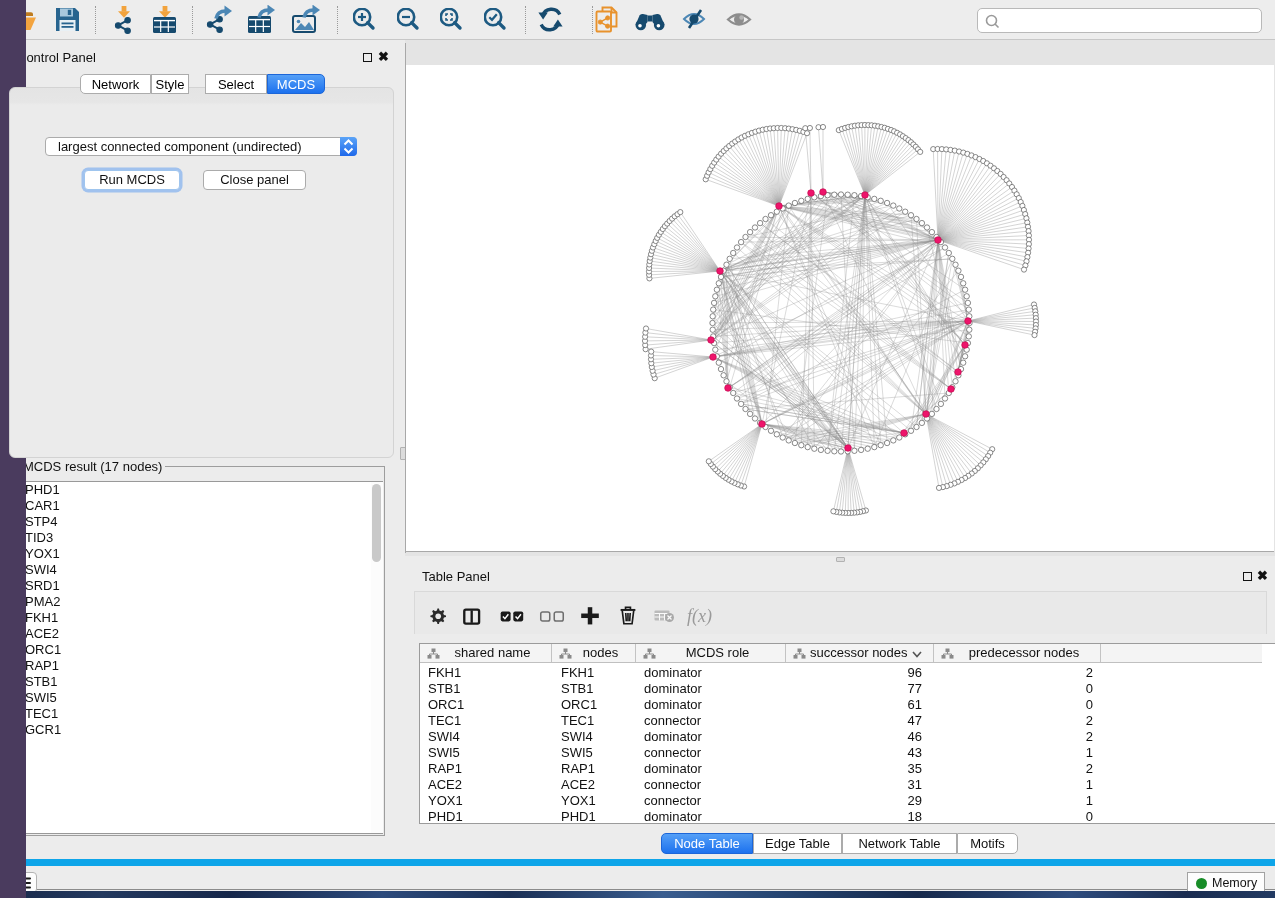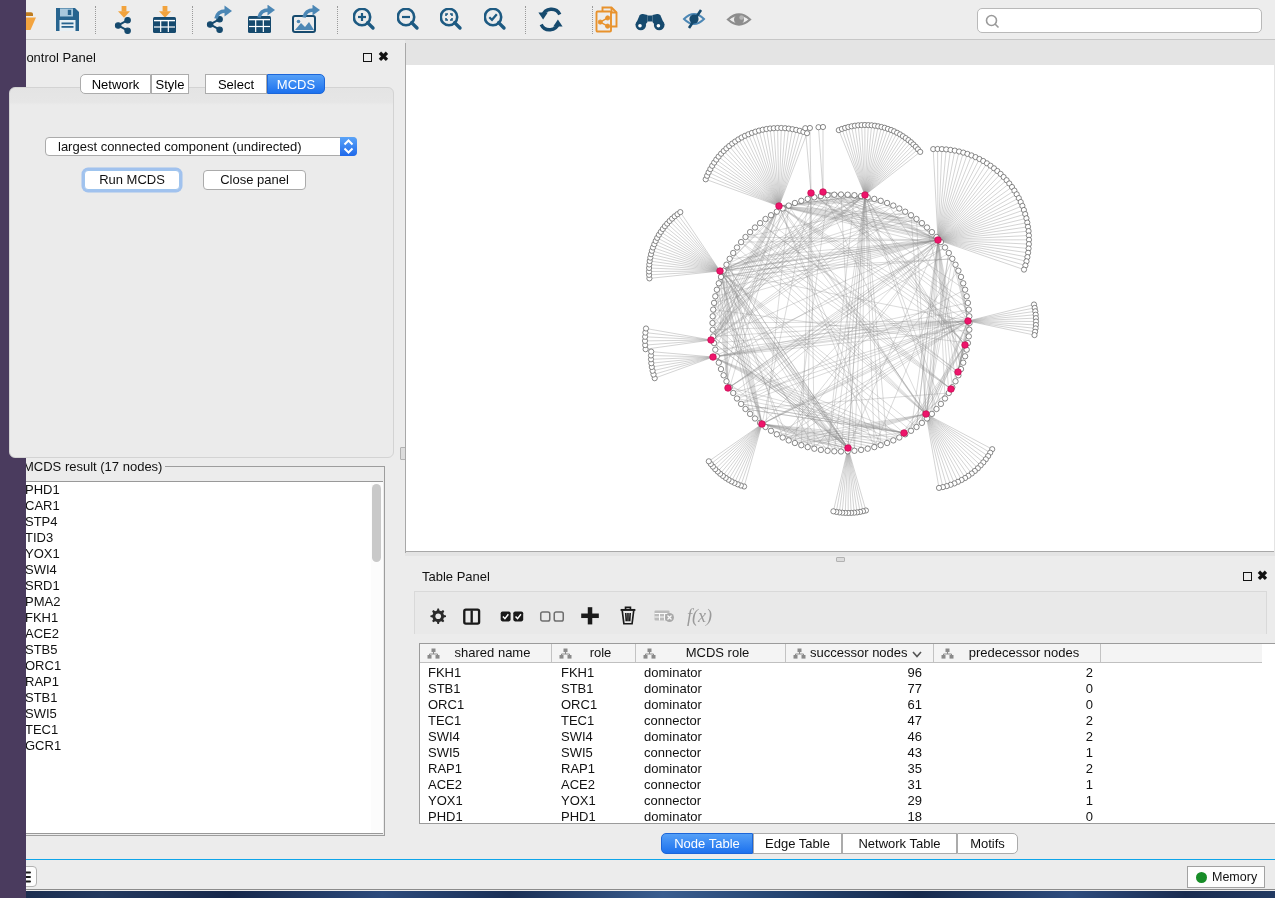--- a/index.html
+++ b/index.html
@@ -52,21 +52,21 @@
 .th .lbl { position:absolute; left:14px; width:calc(100% - 14px); text-align:center; top:1px; white-space:nowrap; }
 .hicon { position:absolute; left:7px; top:4px; }
 .trow { position:absolute; width:100%; height:16px; font-size:13px; }
 .td { position:absolute; top:0; line-height:16px; }
 #tp-vsb { position:absolute; right:1px; top:20px; width:13px; height:159px; background:#fafafa; border-left:1px solid #e0e0e0; }
 #tp-vthumb { position:absolute; left:1.5px; top:4px; width:9px; height:90px; background:#c6c6c6; border-radius:5px; }
 #tp-tabs { position:absolute; left:255px; top:270px; height:21px; }
 .tptab { position:absolute; top:0; height:21px; background:#fff; border:1px solid #ababab; font-size:13px; text-align:center; line-height:20px; }
 .tptab.sel { background:linear-gradient(180deg,#55a0f7 0%,#1c71ee 100%); color:#fff; border-color:#1c66d8; }
 
-#statusbar { left:0; top:859px; width:1275px; height:31px; background:#ececec; border-top:1px solid #0ea5e9; border-bottom:1px solid #8b8b8b; }
+#statusbar { left:0; top:859px; width:1275px; height:31px; background:#ececec; border-top:7px solid #0ea5e9; border-bottom:1px solid #8b8b8b; }
 #hambtn { position:absolute; left:11px; top:6px; width:26px; height:21px; background:#fdfdfd; border:1px solid #b2b2b2; border-radius:4px; }
 #membtn { position:absolute; right:10px; top:6px; width:78px; height:22px; background:#fdfdfd; border:1px solid #a2a2a2; border-radius:0; font-size:13px; line-height:20px; padding-left:24px; font-size:12.5px; }
 #memdot { position:absolute; left:8px; top:5px; width:11px; height:11px; border-radius:50%; background:#178c27; }
 #wallpaper { left:0; top:891px; width:1275px; height:7px; background:linear-gradient(90deg,#19294a 0%,#23395f 8%,#16274a 18%,#2c4a7c 30%,#1a2f55 40%,#3a5d8f 52%,#24436f 62%,#16294c 72%,#2e4c7e 84%,#1a2c50 93%,#223a62 100%); }
 #leftedge { left:0; top:0; width:1px; height:898px; background:#4a3b5e; }
 </style>
 </head>
 <body>
 
 <div id="toolbar" class="abs">
@@ -254,21 +254,20 @@
         <div class="li">PHD1</div>
         <div class="li">CAR1</div>
         <div class="li">STP4</div>
         <div class="li">TID3</div>
         <div class="li">YOX1</div>
         <div class="li">SWI4</div>
         <div class="li">SRD1</div>
         <div class="li">PMA2</div>
         <div class="li">FKH1</div>
         <div class="li">ACE2</div>
-        <div class="li">STB5</div>
         <div class="li">ORC1</div>
         <div class="li">RAP1</div>
         <div class="li">STB1</div>
         <div class="li">SWI5</div>
         <div class="li">TEC1</div>
         <div class="li">GCR1</div>
       </div>
       <div id="mcds-sb">
         <div id="mcds-thumb"></div>
       </div>
@@ -1186,21 +1185,21 @@
         </div>
         <div class="th" style="left:132px;width:84px">
           <svg class="hicon" width="13" height="11">
             <g fill="#8a8a8a">
               <rect x="4.5" y="0.5" width="4" height="3.6"></rect>
               <rect x="0.5" y="7" width="4" height="3.6"></rect>
               <rect x="8.5" y="7" width="4" height="3.6"></rect>
               <path d="M6.5 4 L6.5 6 M2.5 7 L2.5 6 L10.5 6 L10.5 7" fill="none" stroke="#8a8a8a" stroke-width="1"></path>
             </g>
           </svg>
-          <div class="lbl" style="">role</div>
+          <div class="lbl" style="">nodes</div>
         </div>
         <div class="th" style="left:216px;width:150px">
           <svg class="hicon" width="13" height="11">
             <g fill="#8a8a8a">
               <rect x="4.5" y="0.5" width="4" height="3.6"></rect>
               <rect x="0.5" y="7" width="4" height="3.6"></rect>
               <rect x="8.5" y="7" width="4" height="3.6"></rect>
               <path d="M6.5 4 L6.5 6 M2.5 7 L2.5 6 L10.5 6 L10.5 7" fill="none" stroke="#8a8a8a" stroke-width="1"></path>
             </g>
           </svg>

